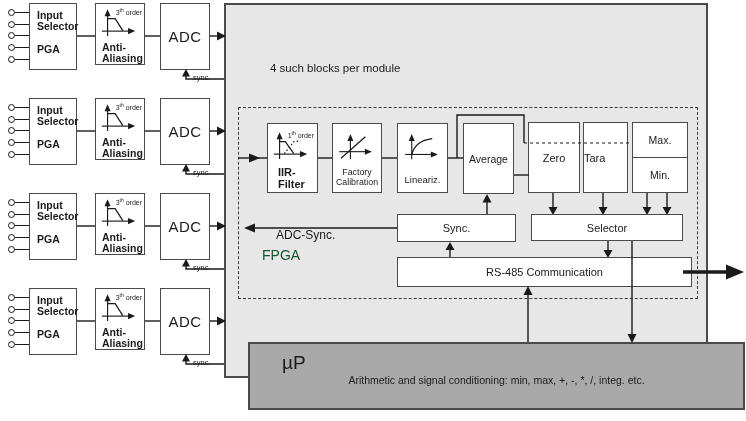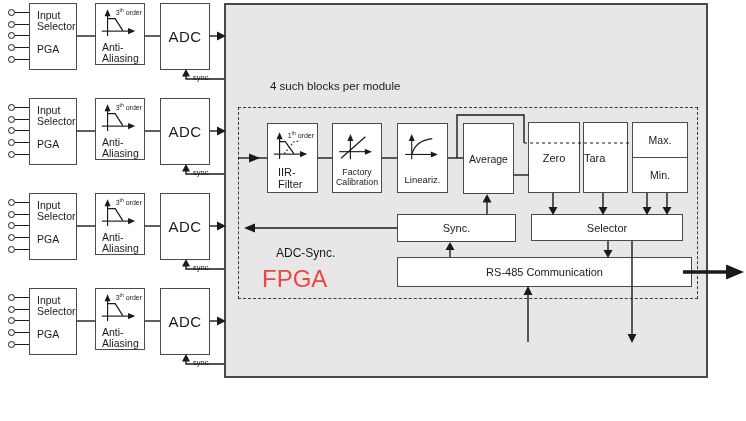--- a/index.html
+++ b/index.html
@@ -8,41 +8,41 @@
     --box-fill:#ffffff;
     --border:#4a4a4a;
     --line:#1a1a1a;
     --text:#1a1a1a;
   }
   html,body{margin:0;padding:0;background:#fff;}
   #stage{
     position:relative;width:746px;height:421px;overflow:hidden;
     font-family:"Liberation Sans",sans-serif;color:var(--text);background:#fff;
   }
-  .abs{position:absolute;margin-top:18px;}
+  .abs{position:absolute;}
   .box{position:absolute;background:var(--box-fill);border:1.5px solid var(--border);box-sizing:border-box;}
   
   #module-box{position:absolute;left:224px;top:3px;width:484px;height:375px;background:var(--module-fill);border:2px solid var(--border);box-sizing:border-box;}
   #fpga-dashed{position:absolute;left:238px;top:107px;width:460px;height:192px;border:1px dashed #3a3a3a;box-sizing:border-box;}
   #mcu-box{position:absolute;left:248px;top:342px;width:497px;height:68px;background:var(--mcu-fill);border:2px solid var(--border);box-sizing:border-box;}
   #mcu-label{position:absolute;left:32px;top:8px;font-size:19px;}
   #mcu-desc{position:absolute;left:0;top:30px;width:100%;text-align:center;font-size:10.5px;white-space:nowrap;}
   #module-note{position:absolute;left:270px;top:62px;font-size:11.5px;}
-  #fpga-label{position:absolute;left:262px;top:247px;font-size:24px;color:#ef4444;}
+  #fpga-label{position:absolute;left:262px;top:247px;font-size:14px;color:#14532d;}
   #adc-sync-label{position:absolute;left:276px;top:228px;font-size:12px;}
   
   .channel{position:absolute;left:0;width:232px;height:92px;}
   .ch1{top:3px}.ch2{top:98px}.ch3{top:193px}.ch4{top:288px}
   .term{position:absolute;left:8px;width:5px;height:5px;border:1.5px solid var(--line);border-radius:50%;background:#fff;}
   .term::after{content:'';position:absolute;left:6px;top:1.6px;width:16px;height:1.4px;background:var(--line);}
   .t1{top:6px}.t2{top:18px}.t3{top:29px}.t4{top:41px}.t5{top:53px}
   .input-box{left:29px;top:0;width:48px;height:67px;}
   .aa-box{left:95px;top:0;width:50px;height:62px;}
   .adc-box{left:160px;top:0;width:50px;height:67px;display:flex;align-items:center;justify-content:center;font-size:15px;letter-spacing:.5px;}
-  .lbl{position:absolute;left:7px;font-size:10.5px;white-space:nowrap;}
+  .lbl{position:absolute;left:7px;font-size:10.5px;white-space:nowrap;font-weight:bold;}
   .li1{top:5px}.li2{top:16px}.li3{top:39px}
   .aa1{left:6px;top:37px}.aa2{left:6px;top:48px}
   .order{position:absolute;top:3px;right:2px;font-size:7px;white-space:nowrap;color:#222;}
   .order sup{font-size:5px;}
   .sync-label{position:absolute;left:193px;top:70px;font-size:7.5px;}
   
   .iir-box{left:267px;top:123px;width:51px;height:70px;}
   .factory-box{left:332px;top:123px;width:50px;height:70px;}
   .lin-box{left:397px;top:123px;width:51px;height:70px;}
   .avg-box{left:463px;top:123px;width:51px;height:71px;display:flex;align-items:center;justify-content:center;font-size:10.5px;}
@@ -253,20 +253,24 @@
   <div class="box sync-box">
       <span>Sync.</span>
     </div>
   <div class="box sel-box">
       <span>Selector</span>
     </div>
   <div class="box rs485-box">
       <span>RS-485 Communication</span>
     </div>
 
+  <div id="mcu-box">
+    <span id="mcu-label">µP</span>
+    <span id="mcu-desc">Arithmetic and signal conditioning: min, max, +, -, *, /, integ. etc.</span>
+  </div>
 
   <svg id="wires" width="746" height="421" viewBox="0 0 746 421">
 
     <line x1="77" y1="36" x2="95" y2="36"></line>
       <line x1="145" y1="36" x2="160" y2="36"></line>
     <line x1="210" y1="36" x2="218" y2="36"></line>
       <polygon points="226,36 217,31.5 217,40.5"></polygon>
     <path d="M224,79 H186 V76"></path>
       <polygon points="186,69 182,76.5 190,76.5"></polygon>
 

